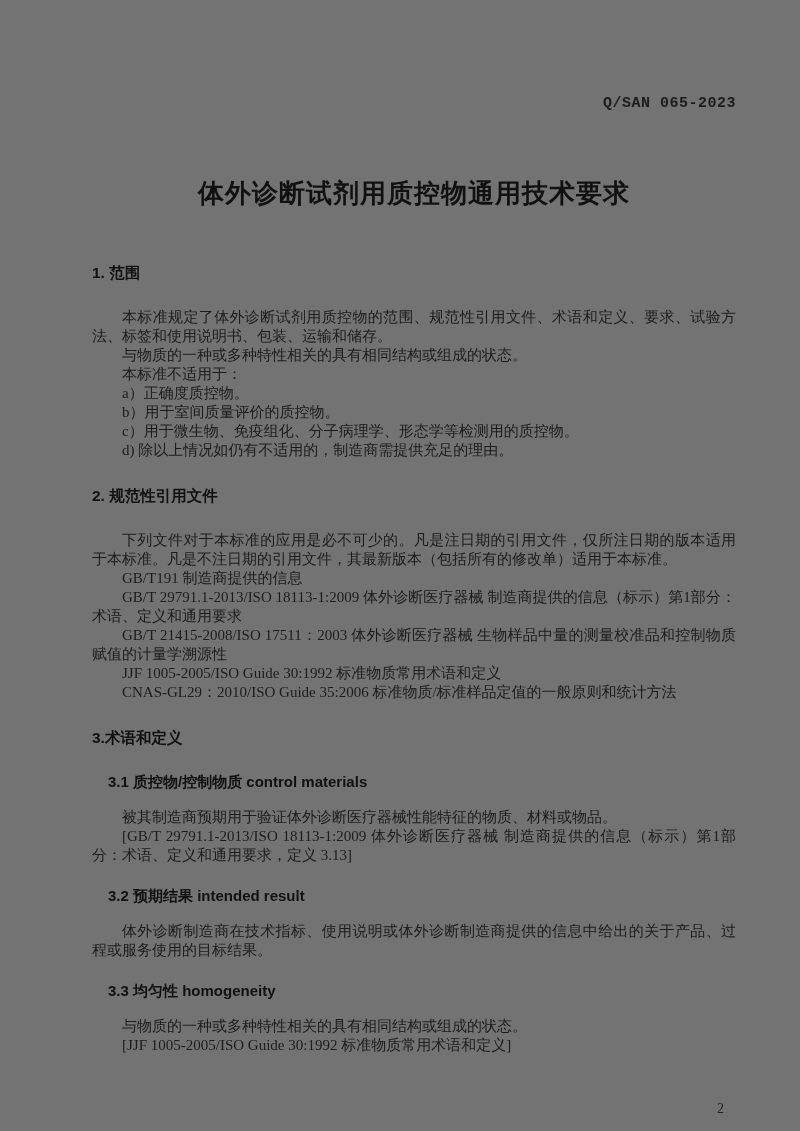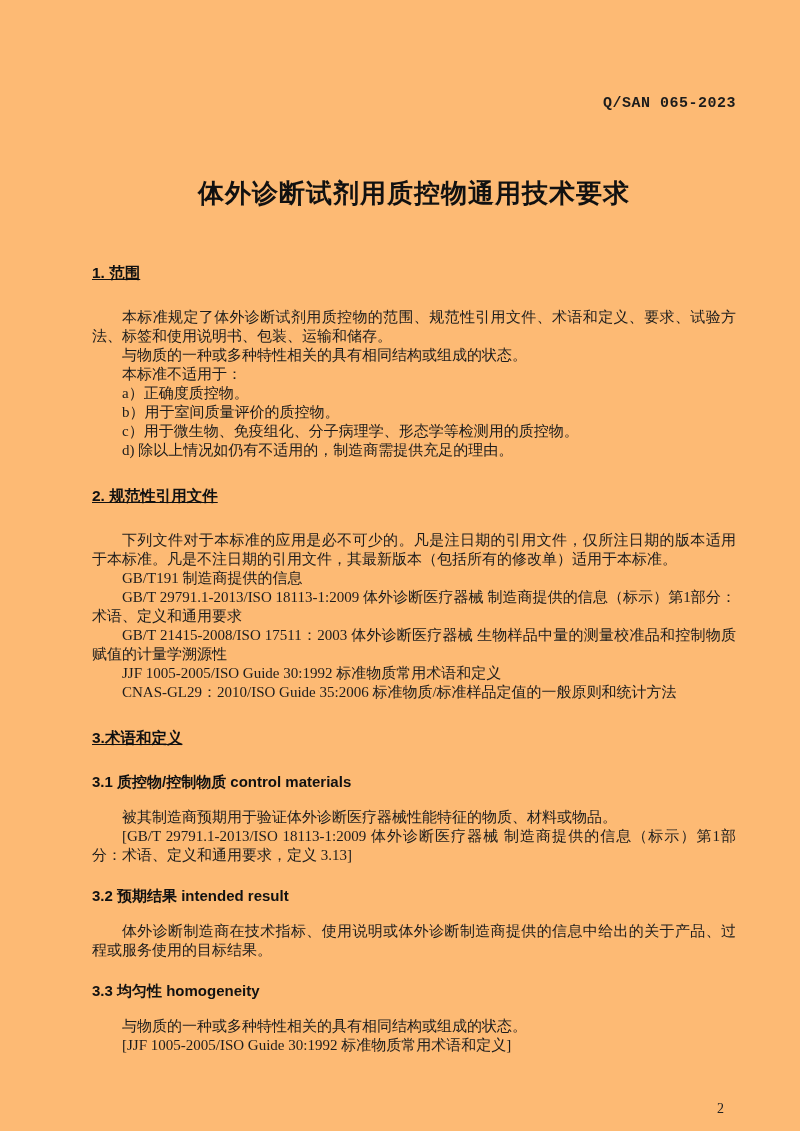--- a/index.html
+++ b/index.html
@@ -4,21 +4,21 @@
 <style>
   html, body {
     margin: 0;
     padding: 0;
     background: #ffffff;
   }
   .page {
     position: relative;
     width: 800px;
     height: 1131px;
-    background: #fdba74;
+    background: #737373;
     overflow: hidden;
     font-family: "Liberation Serif", "DejaVu Serif", serif;
     color: #1c1c1c;
   }
   .content {
     position: absolute;
     left: 92px;
     right: 64px;
     top: 0;
   }
@@ -38,27 +38,26 @@
     font-weight: bold;
     letter-spacing: 1px;
     color: #111;
   }
   h2.sec-heading {
     margin: 26px 0 24px 0;
     font-family: "Liberation Sans", "DejaVu Sans", sans-serif;
     font-size: 15.5px;
     font-weight: bold;
     color: #111;
-    text-decoration: underline;
   }
   h2.first {
     margin-top: 52px;
   }
   h3.sub-heading {
-    margin: 22px 0 16px 0;
+    margin: 22px 0 16px 16px;
     font-family: "Liberation Sans", "DejaVu Sans", sans-serif;
     font-size: 15px;
     font-weight: bold;
     color: #111;
   }
   p.para {
     margin: 0;
     font-size: 15px;
     line-height: 19px;
     text-align: justify;

